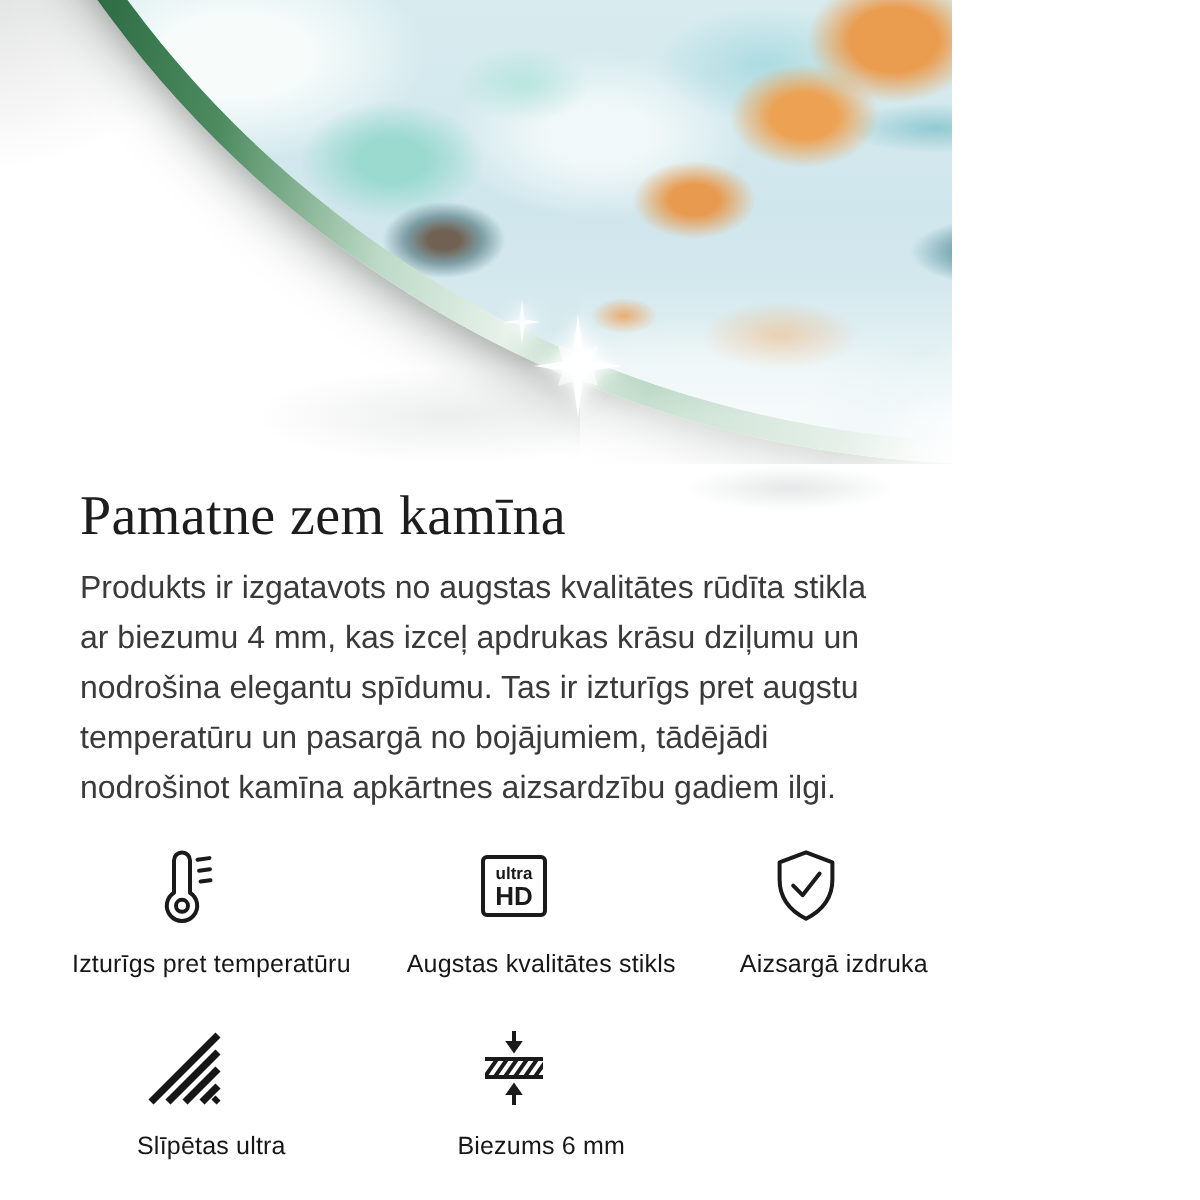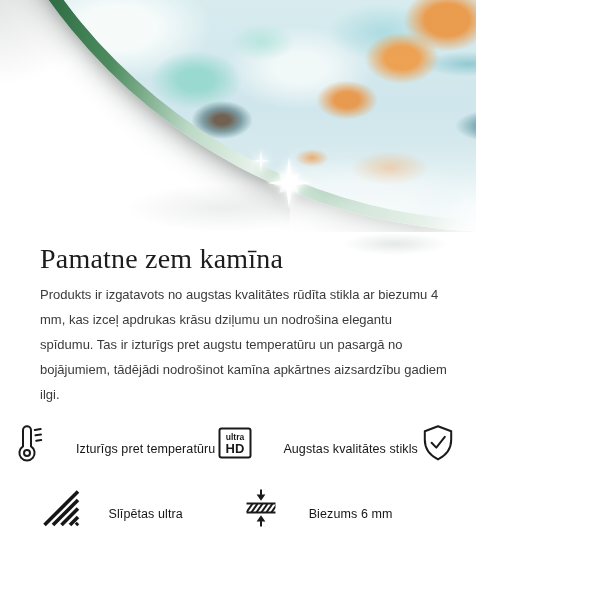--- a/index.html
+++ b/index.html
@@ -53,24 +53,24 @@
       radial-gradient(ellipse 200px 110px at 290px 245px, #fff 40%, rgba(255,255,255,0) 75%),
       linear-gradient(to bottom, rgba(255,255,255,0) 62%, rgba(255,255,255,.55) 90%);}
   .sparkle{position:absolute;filter:drop-shadow(0 0 5px rgba(255,255,255,.95)) drop-shadow(0 0 2px rgba(255,255,255,.9));}
   .sparkle-main{left:263px;top:157px;}
   .sparkle-small{left:250px;top:150px;opacity:.9;}
   
   .content{position:relative;}
   h1{font-family:"Liberation Serif","DejaVu Serif",serif;font-weight:500;color:#1d1d1d;
      font-size:28px;line-height:37px;margin:8px 40px 0;letter-spacing:.2px;}
   h1 span{display:block;}
-  .desc{color:#3a3a3a;font-size:13px;line-height:25px;margin:5px 28px 0 40px;}
+  .desc{color:#3a3a3a;font-size:16px;line-height:25px;margin:5px 28px 0 40px;}
   .features{display:grid;grid-template-columns:1fr 1fr 1fr;row-gap:25px;margin:16px 8px 0;
     justify-items:center;text-align:center;}
-  .feature{display:flex;flex-direction:row;align-items:center;}
+  .feature{display:flex;flex-direction:column;align-items:center;}
   .ficon{height:40px;display:flex;align-items:center;justify-content:center;}
   .flabel{margin-top:12px;font-size:12.5px;color:#161616;letter-spacing:.1px;white-space:nowrap;padding-left:28px;}
   .icon-stroke{stroke:#1a1a1a;fill:none;stroke-width:2;}
   .icon-fill{fill:#1a1a1a;}
   .uhd-text{font-family:"Liberation Sans",sans-serif;fill:#1a1a1a;text-anchor:middle;}
 </style>
 </head>
 <body>
 
 <div class="page">

